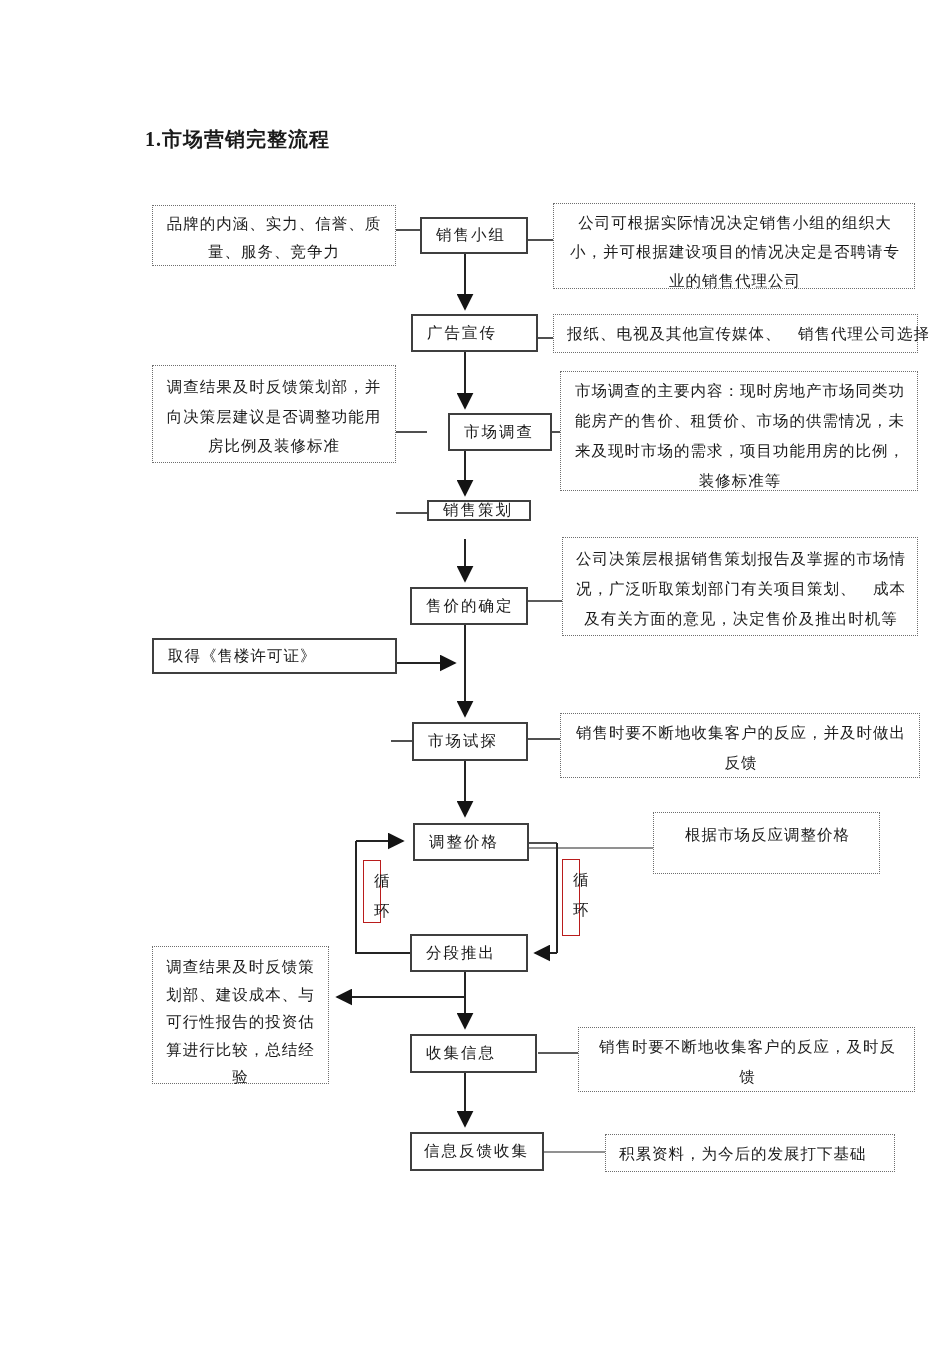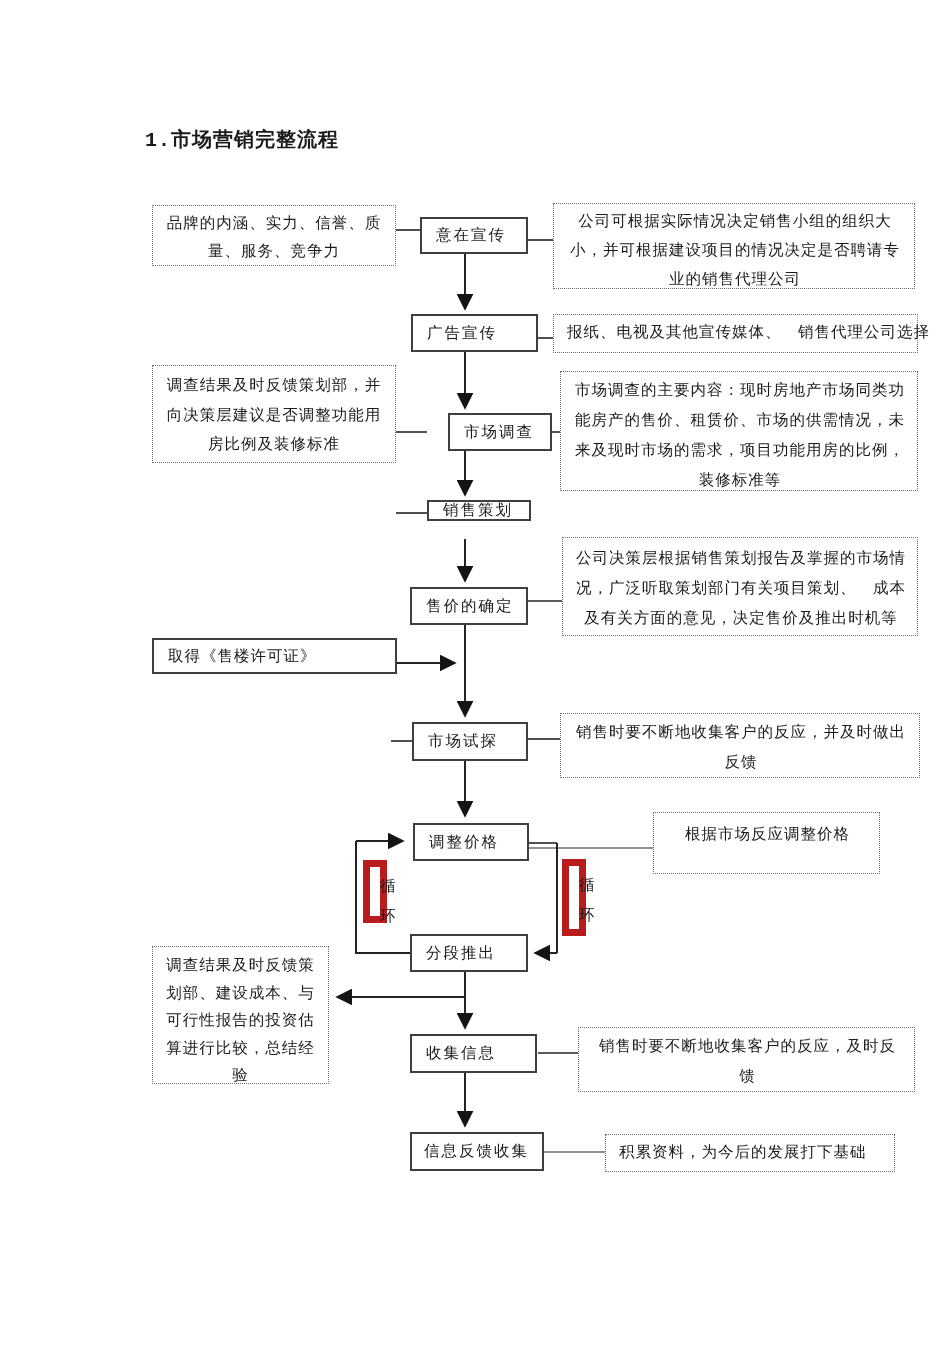--- a/index.html
+++ b/index.html
@@ -1,20 +1,20 @@
 <!DOCTYPE html>
 <html><head>
 <meta charset="utf-8">
 <style>
   html,body{margin:0;padding:0;background:#fff;}
   .page{
     position:relative;
     width:950px;height:1345px;
     background:#ffffff;
-    font-family:Liberation Mono, monospace;
+    font-family:Liberation Serif, serif;
     color:#1a1a1a;
     overflow:hidden;
   }
   .title{
     position:absolute;left:145px;top:126px;
     font-size:20px;font-weight:bold;letter-spacing:1px;
     white-space:nowrap;
   }
   .box{
     position:absolute;box-sizing:border-box;
@@ -32,21 +32,21 @@
     padding:4px 11px;
     line-height:29px;
     letter-spacing:1px;
     text-align:center;
   }
   .dotted.center-v{
     display:flex;align-items:center;padding-top:0;padding-bottom:0;
     white-space:nowrap;
   }
   .loopbox{
-    border:7px solid #b91c1c;
+    border:1px solid #b91c1c;
     padding:5px 0 0 10px;
     line-height:30px;
     width:1.15em;
     word-break:break-all;
     letter-spacing:0;
   }
   svg.connectors{position:absolute;left:0;top:0;pointer-events:none;}
 </style>
 </head>
 <body>
@@ -93,21 +93,21 @@
       <line x1="356" y1="841" x2="403" y2="841" marker-end="url(#ah)"></line>
       <line x1="557" y1="843" x2="557" y2="953"></line>
       <line x1="557" y1="953" x2="535" y2="953" marker-end="url(#ah)"></line>
     </g>
     <g stroke="#242424" stroke-width="2" fill="none">
       <line x1="396" y1="663" x2="455" y2="663" marker-end="url(#ah)"></line>
       <line x1="465" y1="997" x2="337" y2="997" marker-end="url(#ah)"></line>
     </g>
   </svg>
 
-  <div class="box node" style="left:420px;top:217px;width:108px;height:37px">意在宣传</div>
+  <div class="box node" style="left:420px;top:217px;width:108px;height:37px">销售小组</div>
   <div class="box node" style="left:411px;top:314px;width:127px;height:38px">广告宣传</div>
   <div class="box node" style="left:448px;top:413px;width:104px;height:38px">市场调查</div>
   <div class="box node" style="left:427px;top:500px;width:104px;height:21px">销售策划</div>
   <div class="box node" style="left:410px;top:587px;width:118px;height:38px">售价的确定</div>
   <div class="box node" style="left:152px;top:638px;width:245px;height:36px;letter-spacing:1px">取得《售楼许可证》</div>
   <div class="box node" style="left:412px;top:722px;width:116px;height:39px">市场试探</div>
   <div class="box node" style="left:413px;top:823px;width:116px;height:38px">调整价格</div>
   <div class="box node" style="left:410px;top:934px;width:118px;height:38px">分段推出</div>
   <div class="box node" style="left:410px;top:1034px;width:127px;height:39px">收集信息</div>
   <div class="box node" style="left:410px;top:1132px;width:134px;height:39px;padding-left:12px">信息反馈收集</div>

